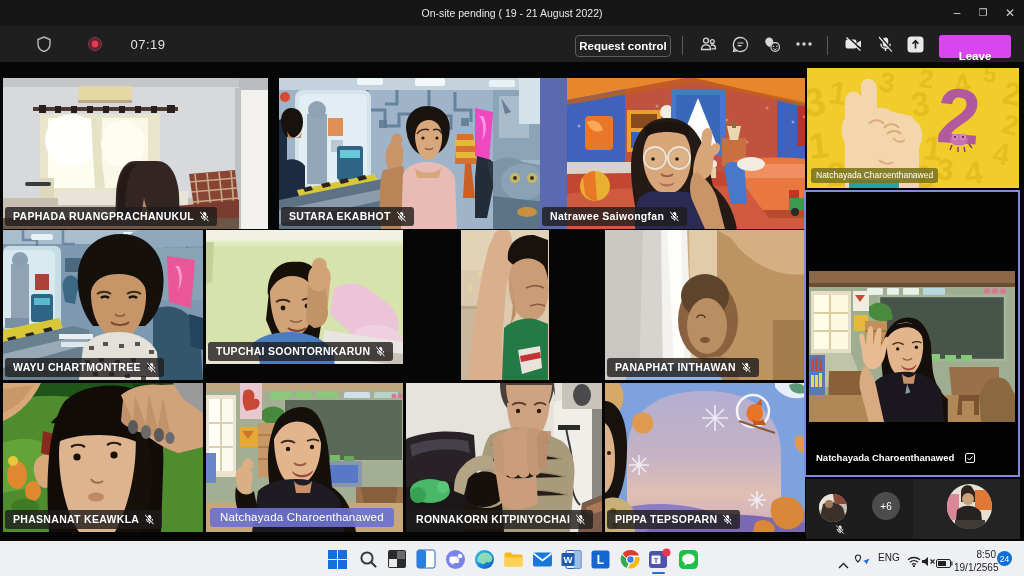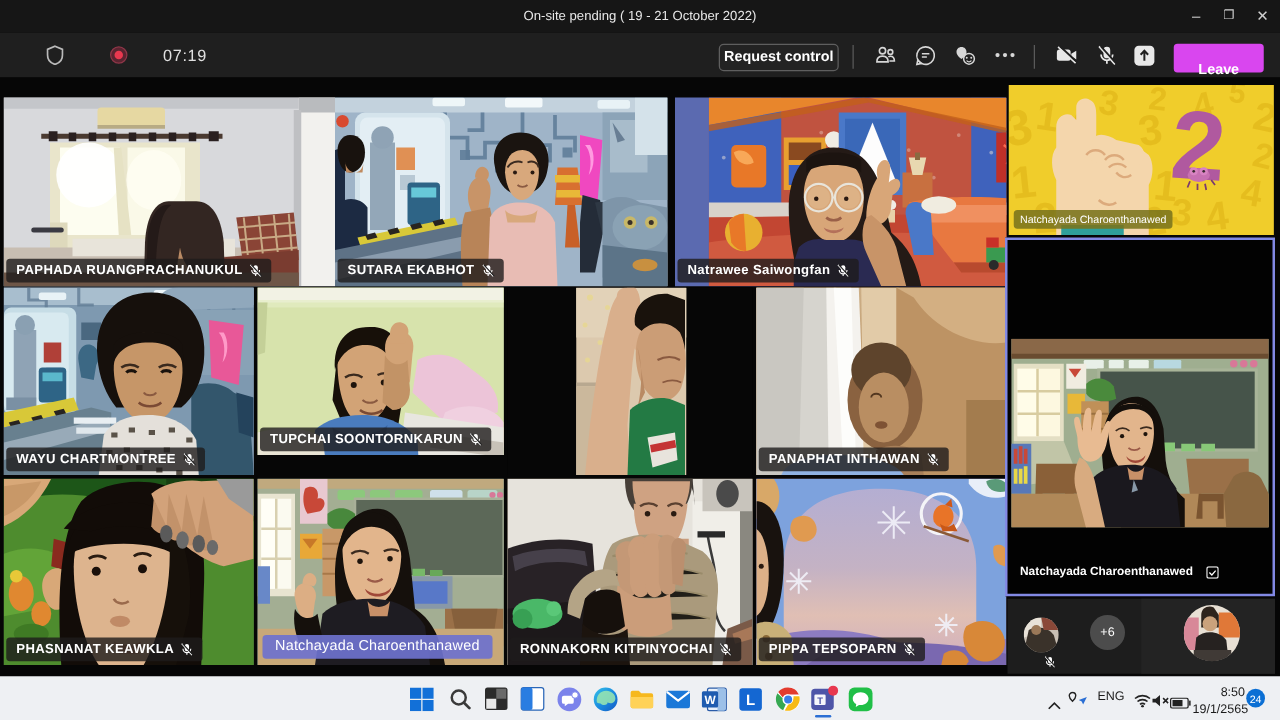--- a/index.html
+++ b/index.html
@@ -25,21 +25,21 @@
   
   #taskbar { left:0; top:541px; width:1024px; height:35px; background:#eef0f3; }
   .tbar-ic { top:547px; width:24px; height:24px; display:flex; align-items:center; justify-content:center; }
   #clock { text-align:right; font-size:10px; color:#1b1b1b; line-height:1.25; }
 </style>
 </head>
 <body>
 <div id="stage">
 
   <div id="titlebar" class="abs">
-    <div id="title">On-site pending ( 19 - 21 October 2022)</div>
+    <div id="title">On-site pending ( 19 - 21 August 2022)</div>
   </div>
   <div class="abs winbtn" style="left:940px;">–</div>
   <div class="abs winbtn" style="left:966px;font-size:10px;">❐</div>
   <div class="abs winbtn" style="left:993px;">✕</div>
 
   <div id="toolbar" class="abs"></div>
   <div class="tbicon abs" style="left:36px;width:16px;">
     <svg width="14" height="16" viewBox="0 0 14 16">
         <path d="M7 1 L13 3.5 V8 C13 12 10.5 14.5 7 15.5 C3.5 14.5 1 12 1 8 V3.5 Z" fill="none" stroke="#b9b9b9" stroke-width="1.4"></path>
       </svg>
@@ -162,21 +162,21 @@
       <path d="M118 83 C107 83 100 96 99 116 L98 151 L163 151 L162 116 C160 95 152 83 140 83 Z" fill="#332622"></path>
       <path d="M120 86 C112 92 108 106 107 151 L100 151 L101 112 C103 94 110 84 120 86 Z" fill="#241a18"></path>
       <path d="M127 120 C129 132 134 138 140 139 L141 151 L122 151 Z" fill="#b98a64"></path>
       </g>
       <rect x="0" y="140" width="236" height="11" fill="#6e5647"></rect>
     </svg>
     <div class="lbl">PAPHADA RUANGPRACHANUKUL <svg width="11" height="11" viewBox="0 0 12 12" id="m1">
           <use href="#micoff"></use>
         </svg></div>
   </div>
-  <div class="tile" id="t12" style="left:268px;top:78px;width:266px;height:151px;background:#9db2c6;">
+  <div class="tile" id="t12" style="left:279px;top:78px;width:266px;height:151px;background:#9db2c6;">
     <svg width="266" height="151" viewBox="0 0 266 151">
       <rect width="266" height="151" fill="#9fb4c8"></rect>
       <rect width="266" height="12" fill="#c3d2dd"></rect>
       <rect x="78" y="0" width="26" height="7" rx="2" fill="#eef6f8"></rect>
       <rect x="136" y="0" width="30" height="8" rx="2" fill="#f2f8fa"></rect>
       <rect x="210" y="2" width="26" height="7" rx="2" fill="#e8f2f6"></rect>
       <g stroke="#5d7b97" stroke-width="3" fill="none" opacity=".85">
         <path d="M88 12 v20 h18 v16 h14 v-12 h16 v18"></path>
         <path d="M150 12 v26 h22 v14"></path>
         <path d="M118 12 v14 h-12"></path>

